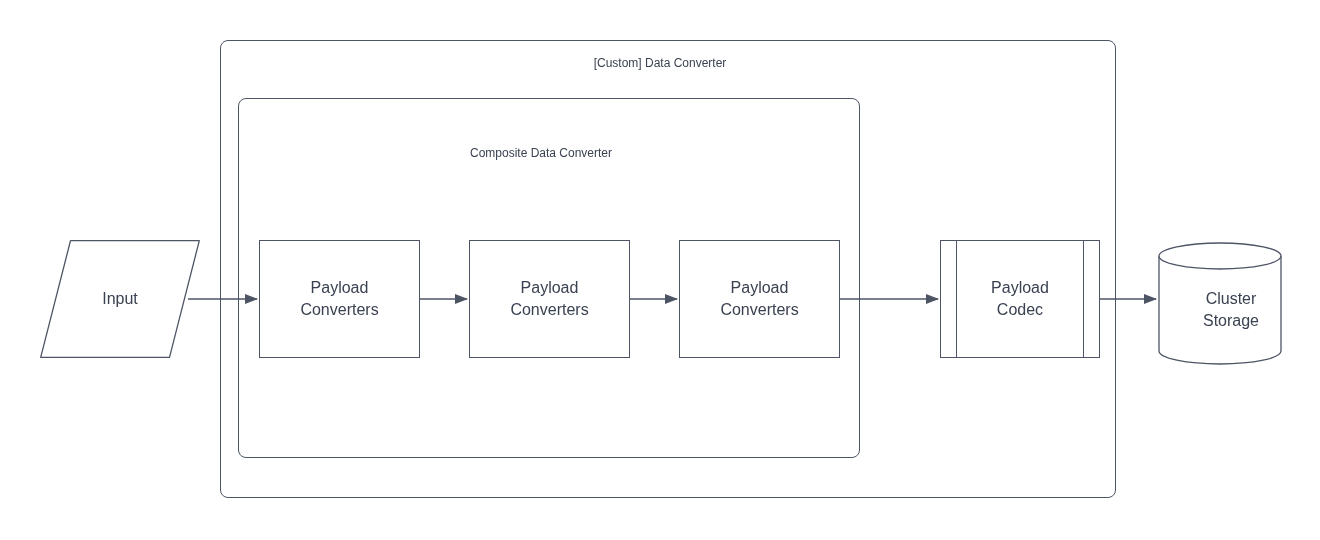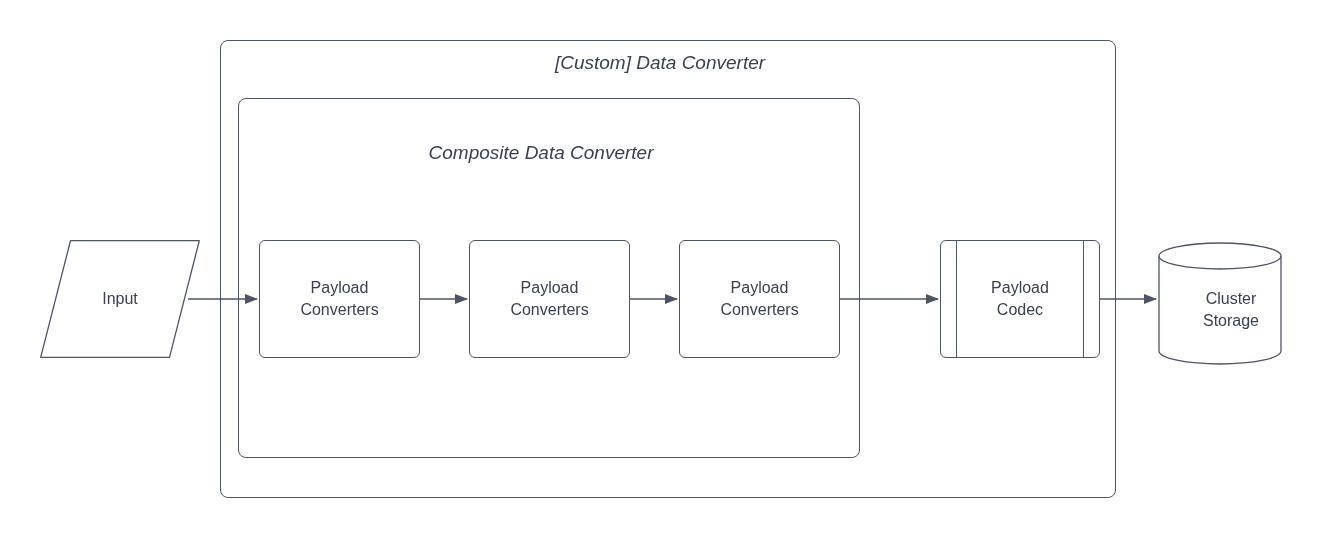--- a/index.html
+++ b/index.html
@@ -19,30 +19,29 @@
   .group-box{
     position:absolute;
     border:1px solid var(--stroke);
     border-radius:8px;
     background:transparent;
   }
   .group-title{
     position:absolute;
     left:0;right:16px;
     text-align:center;
-    font-size:19px;
+    font-size:12px;
     line-height:20px;
     color:var(--text);
     white-space:nowrap;
-    font-style:italic;
   }
   .node-box{
     position:absolute;
     border:1px solid var(--stroke);
-    border-radius:6px;
+    border-radius:0;
     background:var(--bg);
     display:flex;
     align-items:center;
     justify-content:center;
   }
   .node-label{
     font-size:16px;
     line-height:22px;
     text-align:center;
     color:var(--text);

